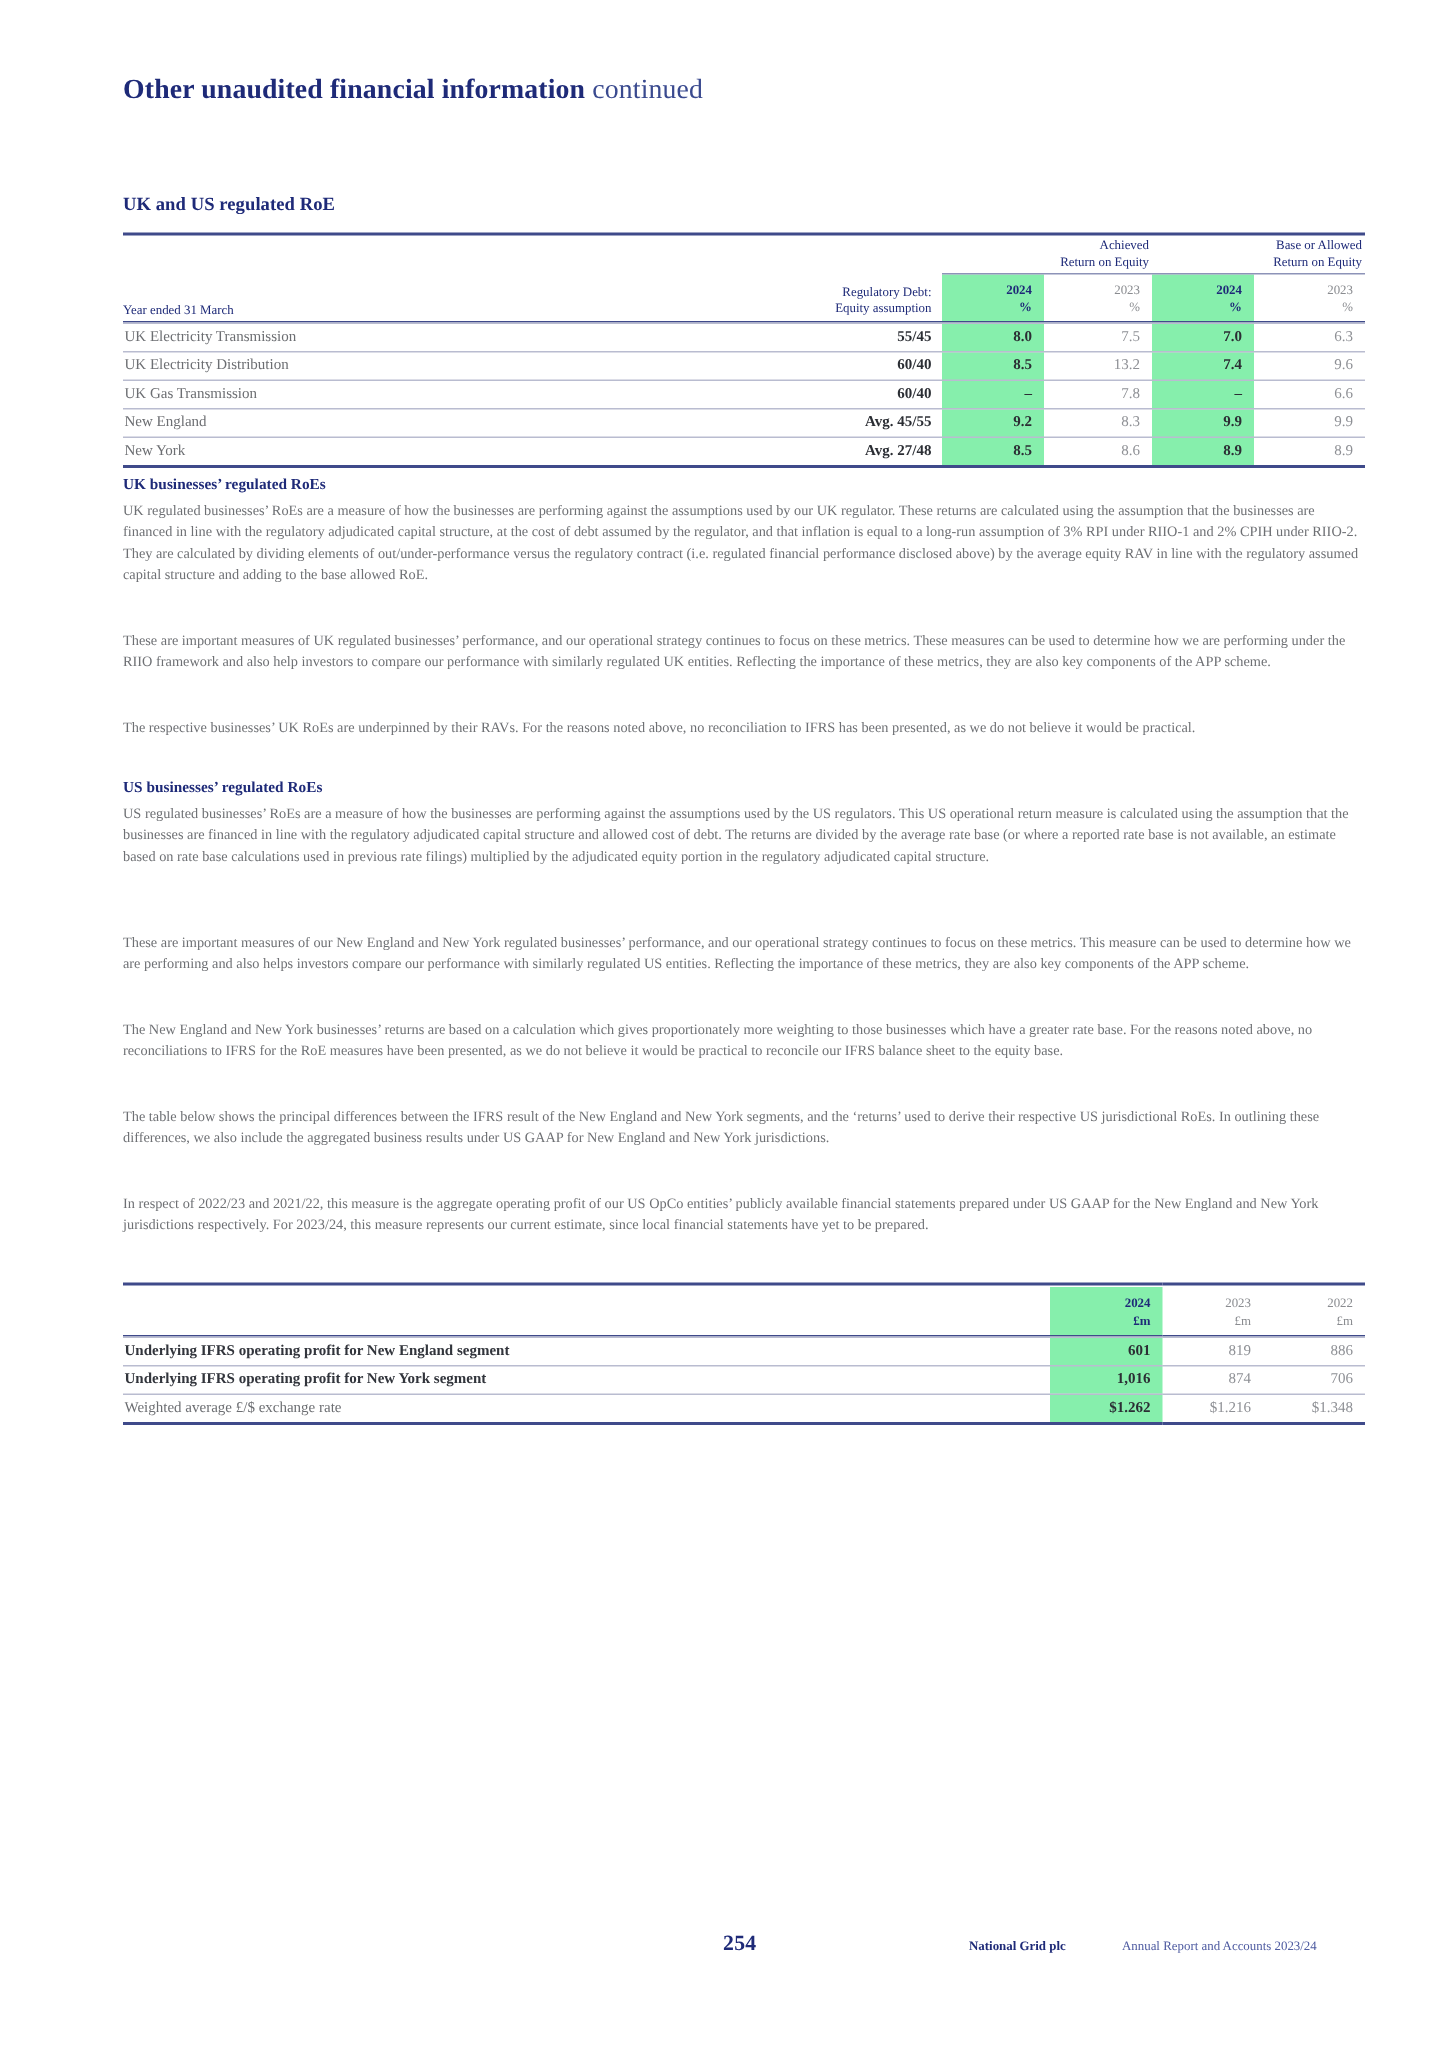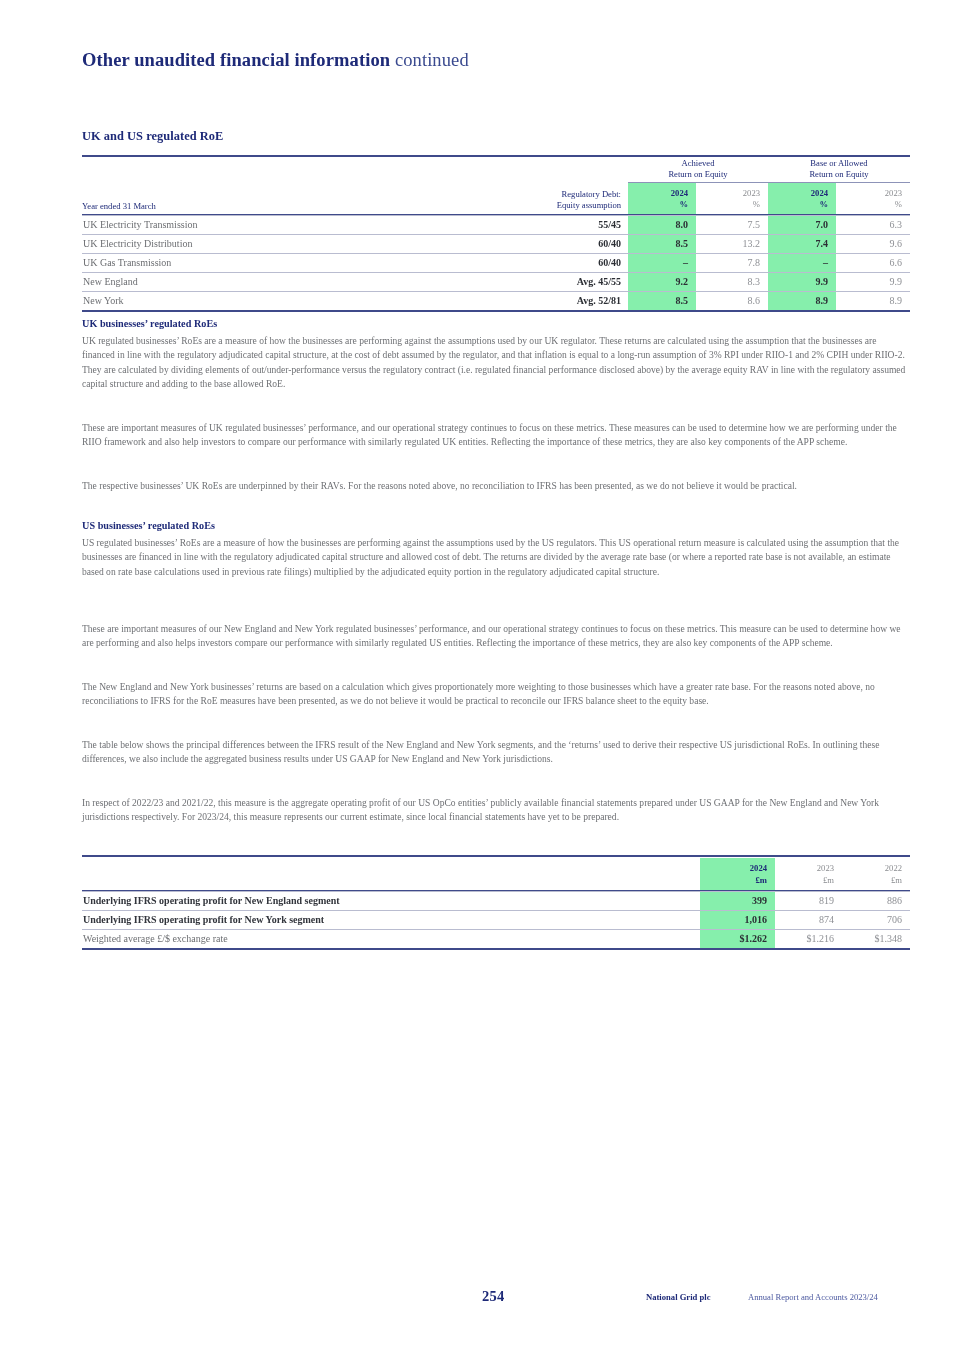--- a/index.html
+++ b/index.html
@@ -66,21 +66,21 @@
 
   .rule-top td { border-top: 2.2px solid #3f4a8a; height: 2px; font-size: 0; line-height:0; }
   .rule-mid td { border-top: 1.4px solid #3f4a8a; height: 1px; font-size: 0; line-height:0; }
   .rule-bot td { border-top: 2.2px solid #3f4a8a; height: 2px; font-size: 0; line-height:0; }
 
   .grp-row td { height: 23px; padding-bottom: 1px; }
   .grp-label {
     font-size: 8.6px;
     font-weight: bold;
     color: #1e2a78;
-    text-align: center;
+    text-align: right;
     line-height: 1.28;
     border-bottom: 0.9px solid #8d93b8;
     padding: 0 2px 2px 2px !important;
   }
 
   .hdr-row td { height: 32px; padding-bottom: 3px; }
   .hdr-left {
     font-size: 8.6px;
     font-weight: bold;
     color: #1e2a78;
@@ -278,21 +278,21 @@
         <tr class="data-row">
           <td class="cell-label">New England</td>
           <td class="cell-num regdebt">Avg. 45/55</td>
           <td class="cell-num cur band">9.2</td>
           <td class="cell-num old">8.3</td>
           <td class="cell-num cur band">9.9</td>
           <td class="cell-num old">9.9</td>
         </tr>
         <tr class="data-row">
           <td class="cell-label">New York</td>
-          <td class="cell-num regdebt">Avg. 52/81</td>
+          <td class="cell-num regdebt">Avg. 27/48</td>
           <td class="cell-num cur band">8.5</td>
           <td class="cell-num old">8.6</td>
           <td class="cell-num cur band">8.9</td>
           <td class="cell-num old">8.9</td>
         </tr>
       </tbody>
       <tbody>
         <tr class="rule-bot">
         <td colspan="6"></td>
       </tr>
@@ -337,21 +337,21 @@
           <span>£m</span>
         </td>
       </tr>
       <tr class="rule-mid">
         <td colspan="4"></td>
       </tr>
       </tbody>
       <tbody id="ifrs-rows">
         <tr class="data-row">
           <td class="cell-label bold">Underlying IFRS operating profit for New England segment</td>
-          <td class="cell-num cur band">399</td>
+          <td class="cell-num cur band">601</td>
           <td class="cell-num old">819</td>
           <td class="cell-num old">886</td>
         </tr>
         <tr class="data-row">
           <td class="cell-label bold">Underlying IFRS operating profit for New York segment</td>
           <td class="cell-num cur band">1,016</td>
           <td class="cell-num old">874</td>
           <td class="cell-num old">706</td>
         </tr>
         <tr class="data-row">

